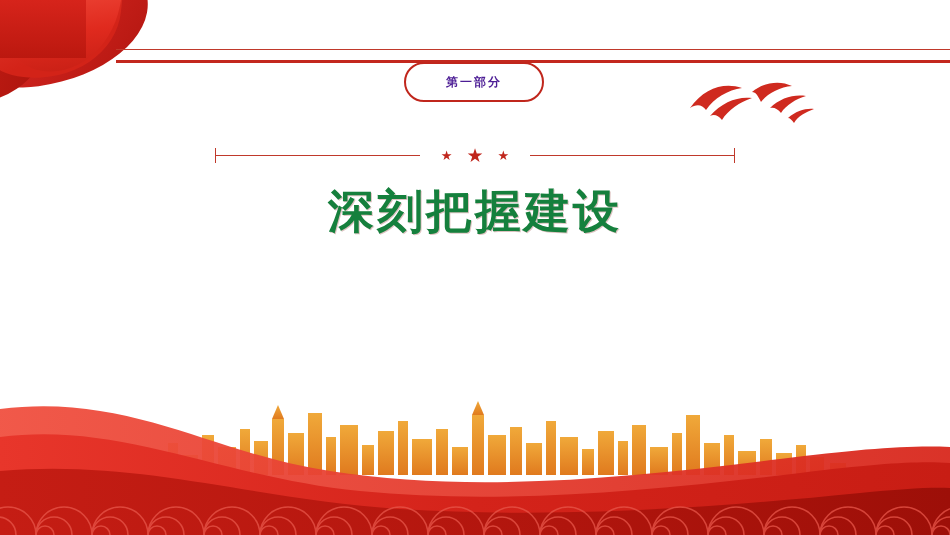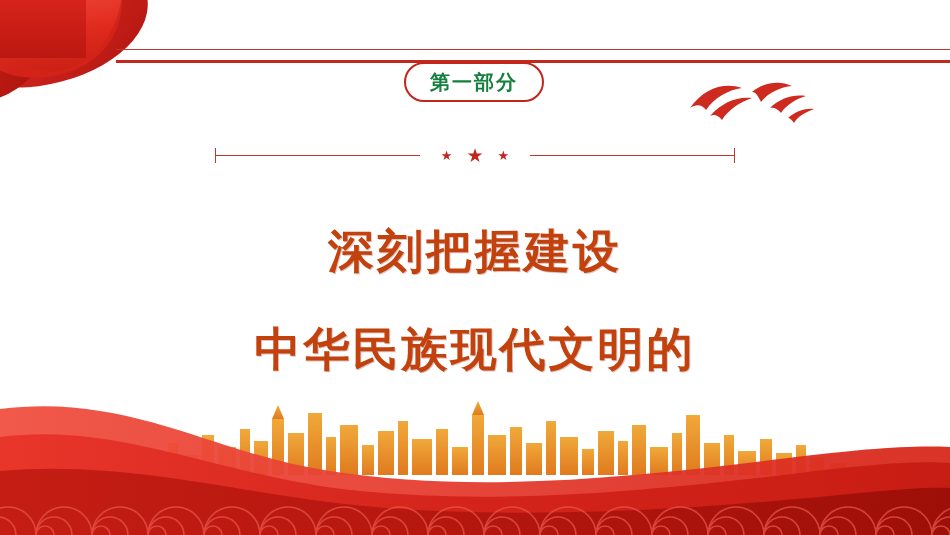--- a/index.html
+++ b/index.html
@@ -88,22 +88,22 @@
     height: 40px;
     border: 2px solid #c0261c;
     border-radius: 20px;
     background: #ffffff;
     display: flex;
     align-items: center;
     justify-content: center;
     box-sizing: border-box;
   }
   .badge-inner {
-    color: #15803d;
-    font-size: 20px;
+    color: #4c1d95;
+    font-size: 12px;
     letter-spacing: 2px;
     font-weight: 600;
     white-space: nowrap;
   }
 
   
   .divider {
     position: absolute;
     top: 146px;
     left: 215px;
@@ -145,28 +145,27 @@
 
   
   .title-block {
     position: absolute;
     left: 0;
     top: 182px;
     width: 950px;
     text-align: center;
   }
   .title-line {
-    color: #c2410c;
+    color: #15803d;
     font-weight: 700;
     font-size: 46px;
     line-height: 58px;
     letter-spacing: 3px;
     text-shadow: 1px 1px 0 rgba(120,10,5,0.25);
     font-family: "DejaVu Sans", "Liberation Sans", sans-serif;
-    margin-top: 40px;
   }
 
   
   .birds {
     position: absolute;
     left: 684px;
     top: 78px;
     width: 130px;
     height: 52px;
   }
@@ -237,21 +236,20 @@
     <div class="dcap rc"></div>
     <div class="stars">
       <span class="star small">★</span>
       <span class="star big">★</span>
       <span class="star small">★</span>
     </div>
   </div>
 
   <div class="title-block">
     <div class="title-line">深刻把握建设</div>
-    <div class="title-line">中华民族现代文明的</div>
   </div>
 
   <div class="skyline">
     <svg width="950" height="90" viewBox="0 0 950 90" preserveAspectRatio="none" xmlns="http://www.w3.org/2000/svg">
       <defs>
         <linearGradient id="skyGrad" x1="0" y1="0" x2="0" y2="1">
           <stop offset="0%" stop-color="#f0a93a"></stop>
           <stop offset="100%" stop-color="#e07a1e"></stop>
         </linearGradient>
       </defs>

